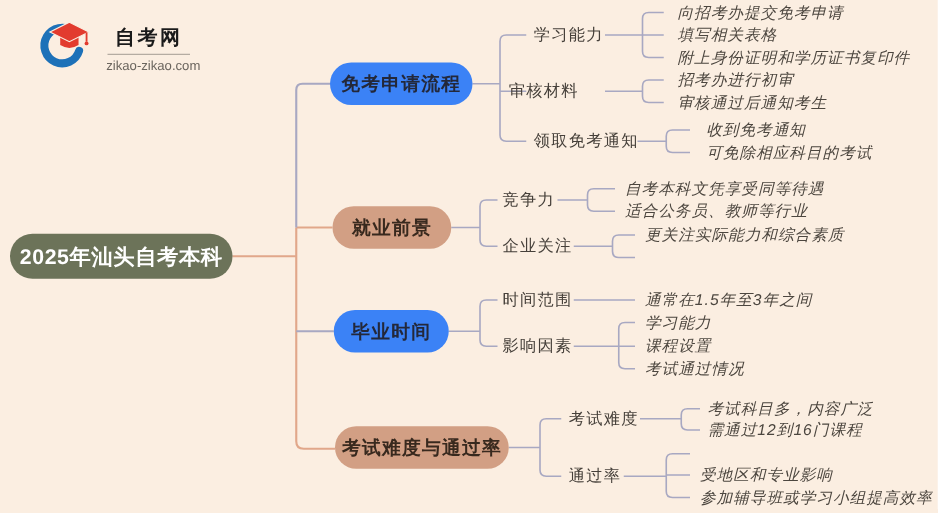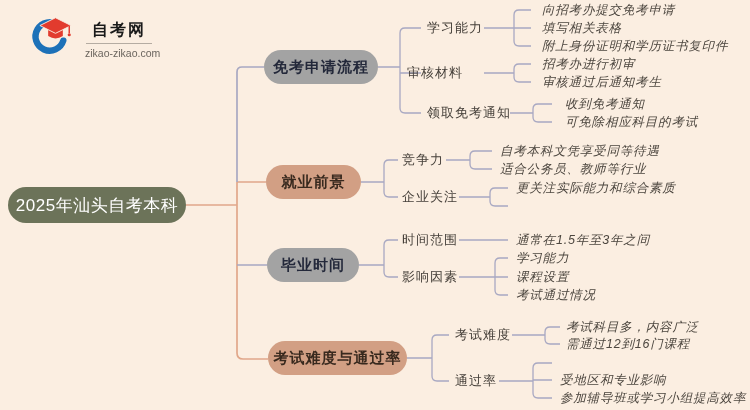--- a/index.html
+++ b/index.html
@@ -18,30 +18,30 @@
 
   .logo{position:absolute;left:28px;top:14px;width:136px;height:48px;text-decoration:underline;}
   .logo-icon{position:absolute;left:0;top:0;width:44px;height:46px;}
   .logo-name{position:absolute;left:64px;top:6px;font-size:16px;font-weight:bold;color:#1a1a1a;letter-spacing:2px;}
   .logo-divider{position:absolute;left:58px;top:29px;width:66px;height:1px;background:#b5aca2;}
   .logo-url{position:absolute;left:57px;top:33px;font-size:10.5px;color:#6b655e;}
 
   .root-pill{
     position:absolute;left:8px;top:187px;width:178px;height:36px;
     background:#6C7359;border-radius:18px;
-    color:#ffffff;font-size:17px;font-weight:normal;
+    color:#ffffff;font-size:17px;font-weight:bold;
     display:flex;align-items:center;justify-content:center;
     letter-spacing:0.5px;
   }
   .pill{
     position:absolute;height:34px;border-radius:17px;
     display:flex;align-items:center;justify-content:center;
     font-size:15px;font-weight:bold;letter-spacing:1px;
   }
-  .pill.lav-pill{background:#a3a3a3;color:#23283A;}
+  .pill.lav-pill{background:#3b82f6;color:#23283A;}
   .pill.tan-pill{background:#D29F84;color:#38291E;font-family:Liberation Serif, serif;}
 
   .sub{
     position:absolute;height:18px;line-height:18px;
     font-size:13px;color:#46403A;letter-spacing:1px;white-space:nowrap;
   }
   .leaf{
     position:absolute;height:16px;line-height:16px;
     font-size:12.5px;color:#4C463F;letter-spacing:0.8px;white-space:nowrap;font-style:italic;
   }

